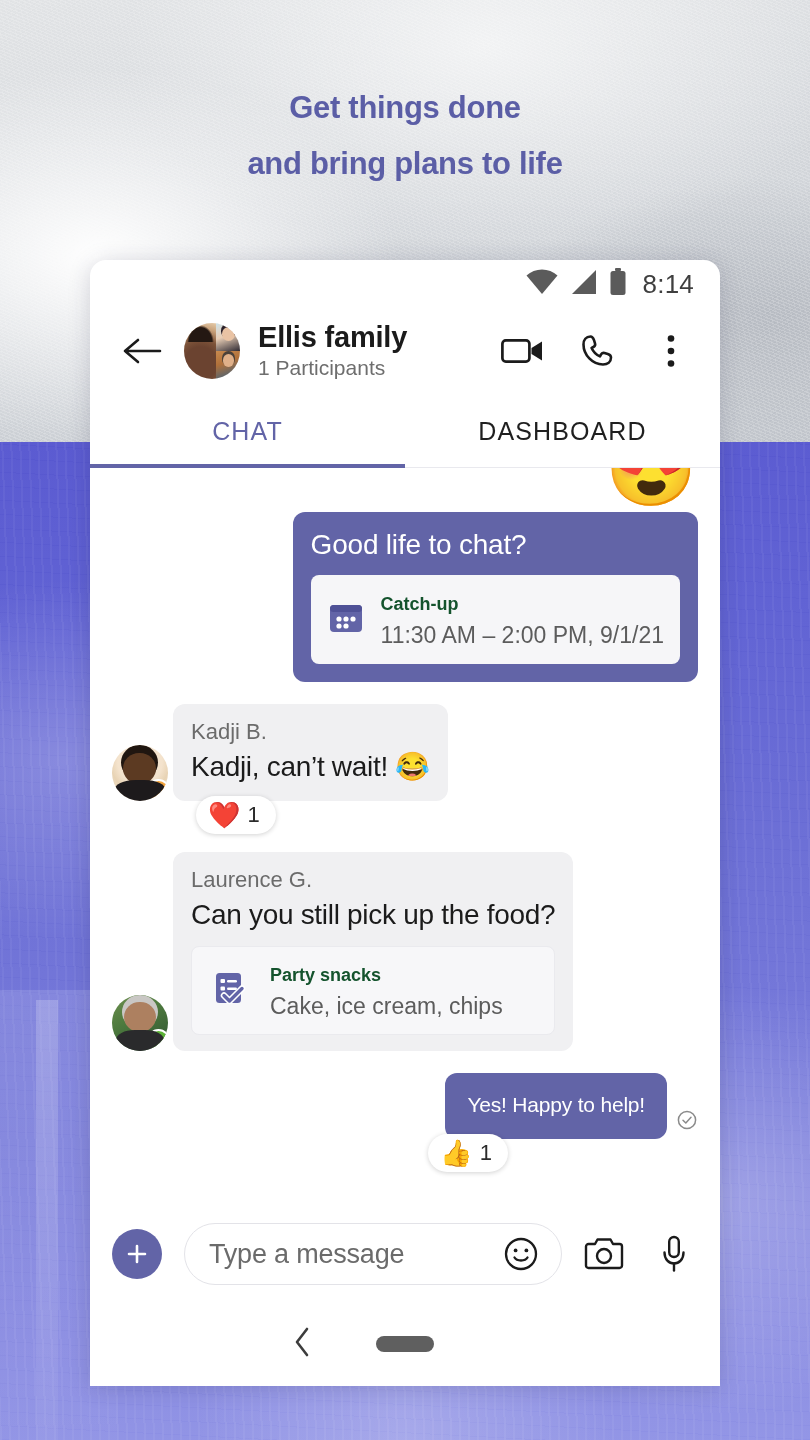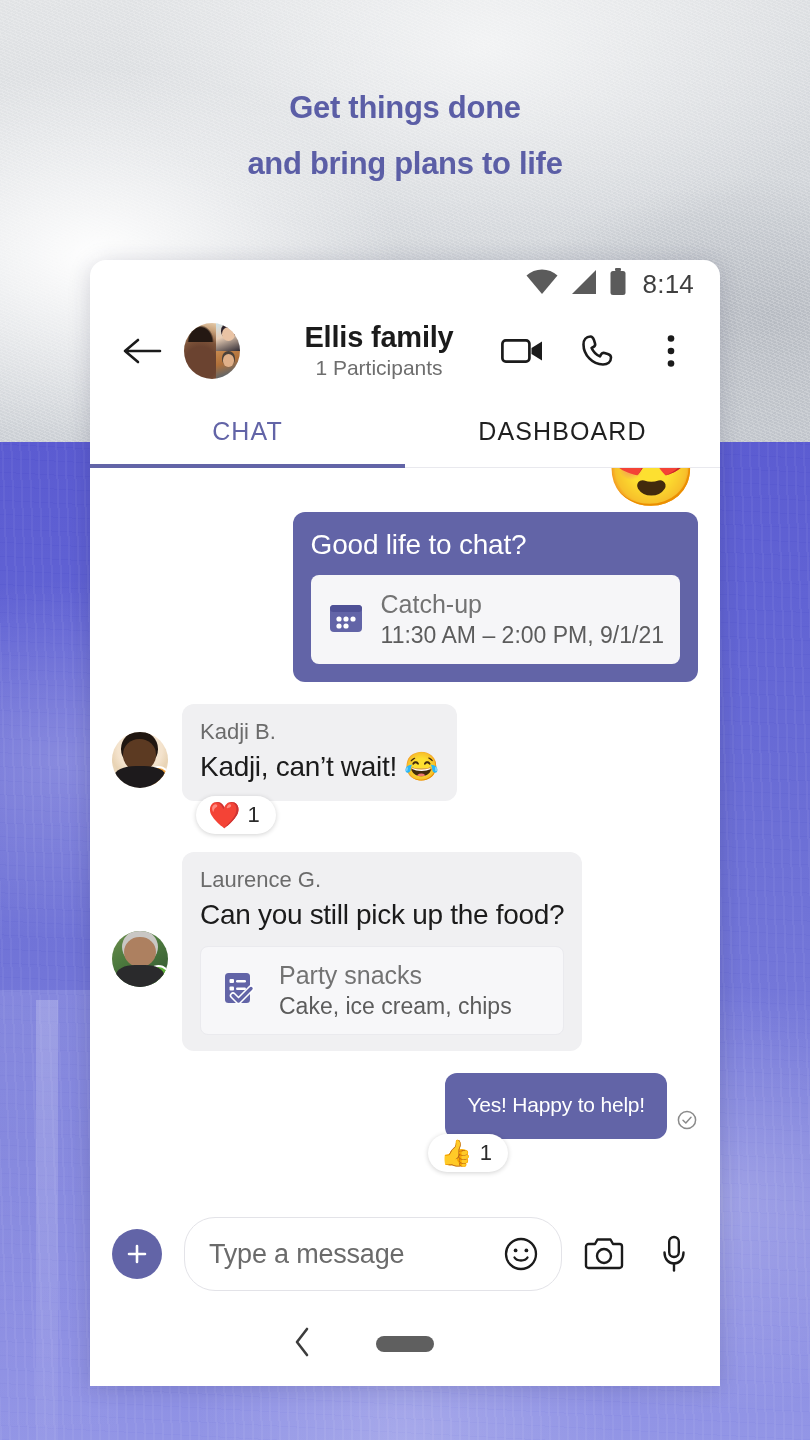--- a/index.html
+++ b/index.html
@@ -72,21 +72,21 @@
   
   .statusbar {
     height:48px; display:flex; align-items:center; justify-content:flex-end;
     padding:0 26px 0 0; gap:11px; flex:none;
   }
   .sb-icon { display:block; }
   .sb-time { font-size:26px; color:#3f3f3f; margin-left:5px; letter-spacing:.2px; }
 
   
   .chat-header {
-    height:86px; flex:none; display:flex; align-items:center; padding:0 22px 0 26px; gap:0;text-align:center;
+    height:86px; flex:none; display:flex; align-items:center; padding:0 22px 0 26px; gap:0;
   }
   .back-btn { width:52px; height:52px; display:flex; align-items:center; justify-content:center; flex:none; }
   .group-avatar {
     width:56px; height:56px; border-radius:50%; overflow:hidden; flex:none;
     margin-left:16px; display:flex; background:#ddd;
     box-shadow:0 0 0 1.5px #ffffff inset;
   }
   .ga-left { width:58%; height:100%; position:relative;
     background:radial-gradient(circle at 52% 72%, #6b4330 0 38%, #7d5339 55%, #c8a17a 80%, #e8cfae 100%); }
   .ga-left:after { content:""; position:absolute; left:8%; top:4%; width:84%; height:30%;
@@ -131,25 +131,25 @@
   .bubble-out {
     background:#6264a7; color:#fff; border-radius:12px;
     padding:16px 18px 18px; max-width:452px;
   }
   .bubble-out .text { font-size:28px; line-height:34px; letter-spacing:-.2px; }
   .card {
     background:#f6f6f8; border-radius:8px; margin-top:13px;
     padding:14px 16px; display:flex; align-items:center; gap:16px;
   }
   .card-body { min-width:0; }
-  .card-title { font-size:25px; font-weight:normal; color:#737373; line-height:30px; }
+  .card-title { font-size:18px; font-weight:bold; color:#14532d; line-height:30px; }
   .card-sub { font-size:23px; color:#5c5c5c; line-height:30px; margin-top:1px; }
 
   
-  .in-wrap { display:flex; gap:14px; align-items:center; }
+  .in-wrap { display:flex; gap:5px; align-items:flex-end; }
   .avatar { width:56px; height:56px; border-radius:50%; position:relative; flex:none; margin-top:14px; }
   .av-kadji { background:radial-gradient(circle at 50% 30%, #f4e3cd 0 46%, #e8d3b4 62%, #f6ecdd 100%); overflow:hidden; }
   .av-kadji:before { content:""; position:absolute; left:20%; top:14%; width:58%; height:56%; border-radius:50%;
     background:#5c3a22; box-shadow:0 -6px 0 2px #201610; }
   .av-kadji:after { content:""; position:absolute; left:4%; top:62%; width:92%; height:44%; border-radius:42% 42% 0 0;
     background:#1d1a1c; }
   .av-laurence { background:linear-gradient(150deg,#6d8f4e 0%,#4d7a3e 40%,#2f5230 100%); overflow:hidden; }
   .av-laurence:before { content:""; position:absolute; left:22%; top:12%; width:56%; height:54%; border-radius:50%;
     background:#ad8060; box-shadow:0 -5px 0 2px #c9c7c4; }
   .av-laurence:after { content:""; position:absolute; left:8%; top:62%; width:84%; height:44%; border-radius:40% 40% 0 0;
@@ -189,21 +189,21 @@
   
   .compose {
     flex:none; height:96px; display:flex; align-items:center; gap:0; padding:0 22px;
   }
   .plus-btn {
     width:50px; height:50px; border-radius:50%; background:#6264a7; flex:none;
     display:flex; align-items:center; justify-content:center; color:#fff;
     font-size:34px; line-height:0; font-weight:300;
   }
   .input-wrap {
-    flex:1; height:74px; margin-left:22px; border:1.5px solid #e3e3e8; border-radius:31px;
+    flex:1; height:62px; margin-left:22px; border:1.5px solid #e3e3e8; border-radius:31px;
     display:flex; align-items:center; padding:0 16px 0 24px; justify-content:space-between;
   }
   .input-ph { flex:1; font-size:27px; color:#6b6b6b; letter-spacing:-.2px; }
   .comp-btn { width:48px; height:48px; display:flex; align-items:center; justify-content:center; flex:none; }
   .comp-right { display:flex; align-items:center; gap:22px; margin-left:18px; }
 
   
   .navbar { flex:none; height:84px; display:flex; align-items:center; position:relative; }
   .nav-back { position:absolute; left:202px; top:50%; transform:translateY(-50%); }
   .nav-pill {

